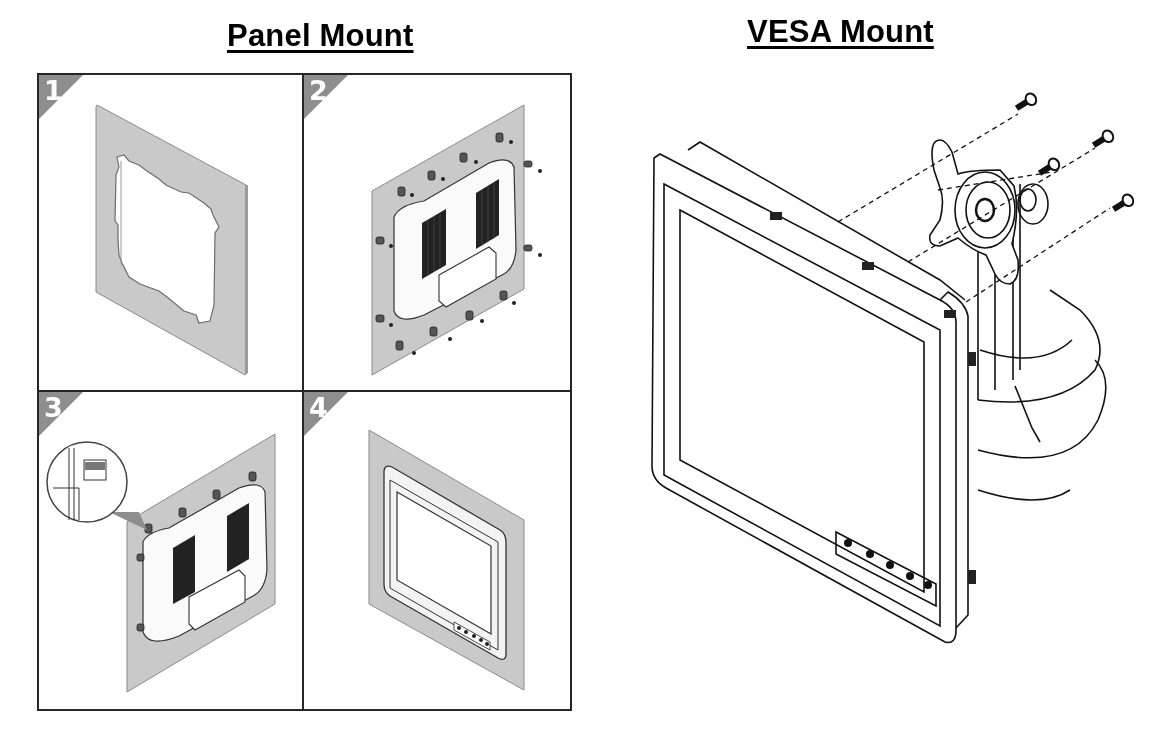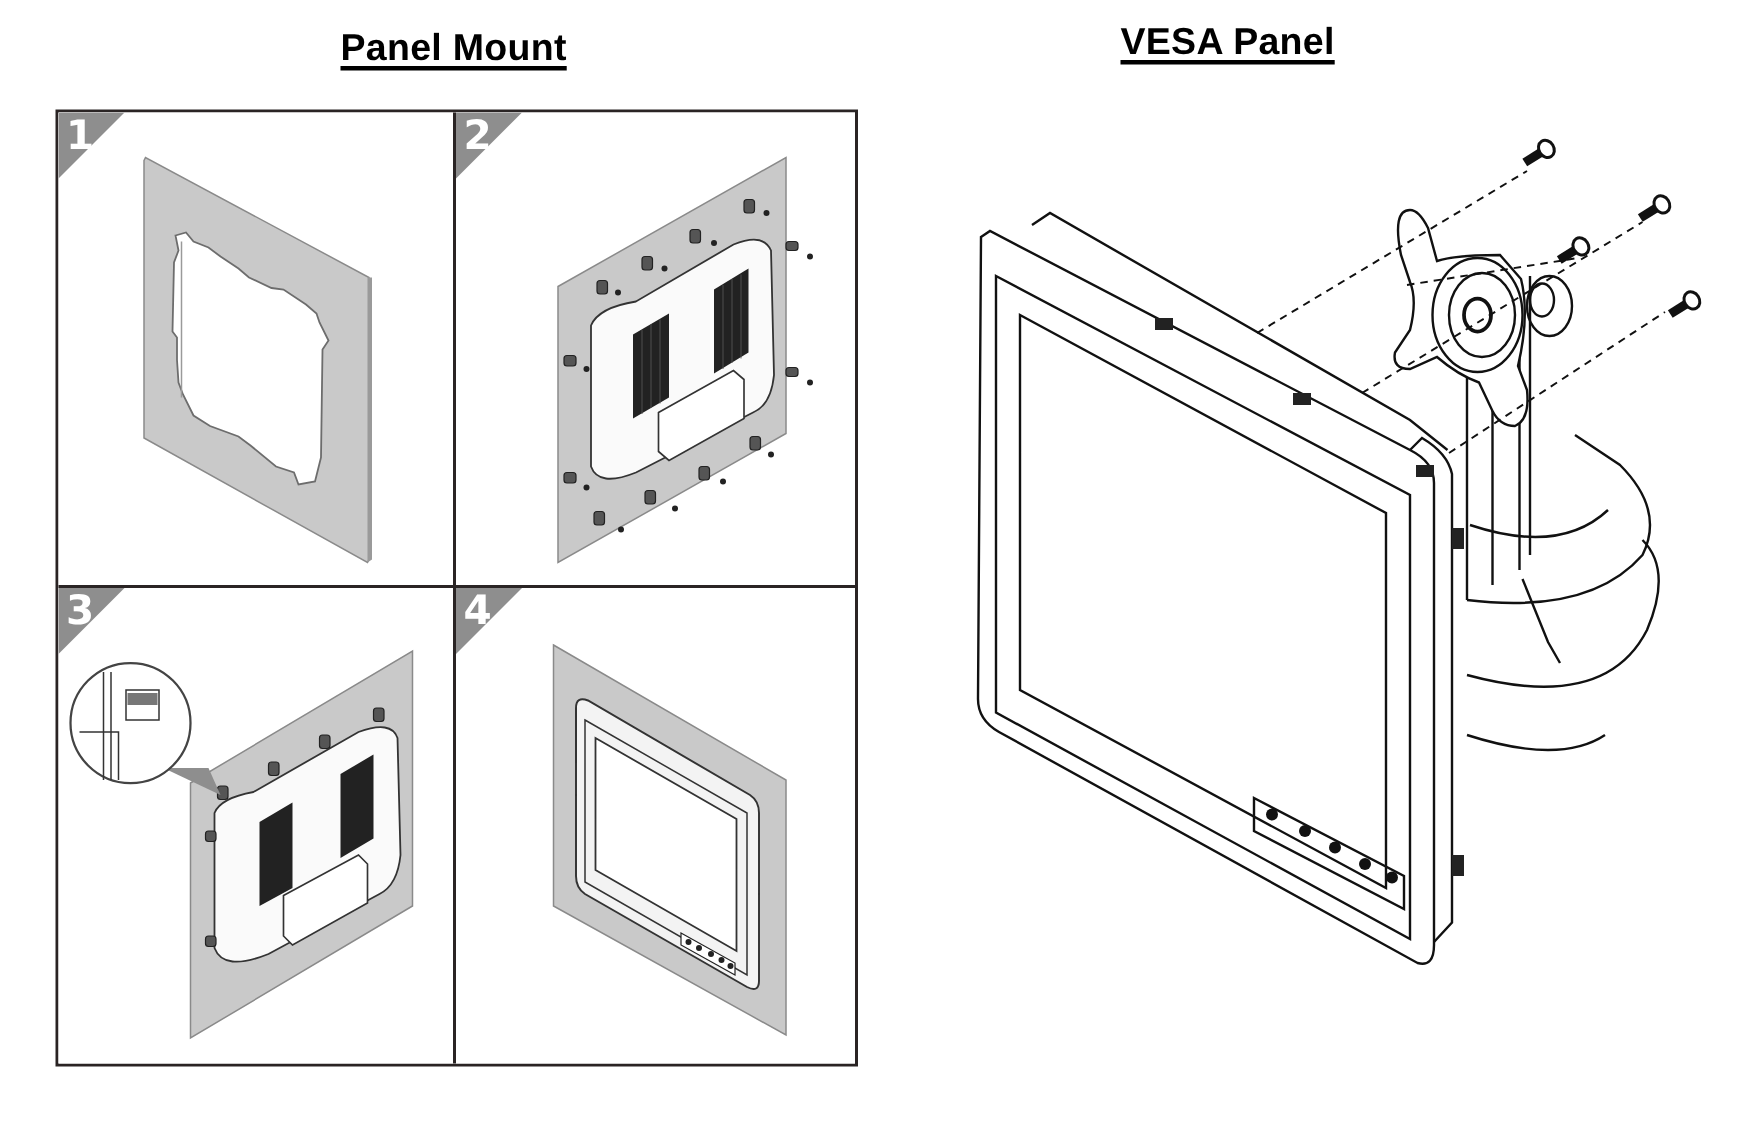--- a/index.html
+++ b/index.html
@@ -1,18 +1,18 @@
 <!DOCTYPE html>
 <html><head>
 <meta charset="utf-8">
 <style>
   html, body { margin:0; padding:0; background:#ffffff; }
   body { width:1174px; height:748px; position:relative; overflow:hidden;
          font-family:"Liberation Sans", sans-serif; }
-  .title { position:absolute; font-weight:bold; font-size:25px; color:#000;
+  .title { position:absolute; font-weight:bold; font-size:31px; color:#000;
            text-decoration:underline; text-decoration-thickness:3px; text-underline-offset:4px;
            letter-spacing:0.2px; white-space:nowrap; }
   #title-panel { left:227px; top:18px; }
   #title-vesa { left:747px; top:14px; }
   .grid { position:absolute; left:37px; top:73px; width:535px; height:638px;
           border:2px solid #2a2424; box-sizing:border-box; }
   .cell { position:absolute; box-sizing:border-box; overflow:hidden; background:#fff; }
   .c1 { left:0; top:0; width:265px; height:317px; border-right:2px solid #2a2424; border-bottom:2px solid #2a2424; }
   .c2 { left:265px; top:0; width:266px; height:317px; border-bottom:2px solid #2a2424; }
   .c3 { left:0; top:317px; width:265px; height:317px; border-right:2px solid #2a2424; }
@@ -21,21 +21,21 @@
          border-top:44px solid #8e8e8e; border-right:44px solid transparent; }
   .stepnum { position:absolute; left:5px; top:0px; color:#fff; font-weight:bold;
              font-size:27px; font-family:"DejaVu Sans", sans-serif; line-height:32px; }
   .cell svg { position:absolute; left:0; top:0; }
   #vesa { position:absolute; left:640px; top:70px; }
 </style>
 </head>
 <body>
 
 <div class="title" id="title-panel">Panel Mount</div>
-<div class="title" id="title-vesa">VESA Panel</div>
+<div class="title" id="title-vesa">VESA Mount</div>
 
 <div class="grid">
 
   <div class="cell c1">
     <svg width="265" height="317">
       <polygon points="57,32 58,30 207,110 207,298 206,300 57,217" fill="#c9c9c9" stroke="#8a8a8a" stroke-width="1"></polygon>
       <polygon points="206,110 209,110 209,298 206,300" fill="#9a9a9a"></polygon>
       <polygon points="78,82 85,80 90,86 100,90 108,96 120,104 127,110 142,117 150,118 165,128 172,134 174,140 180,152 176,158 175,230 171,246 160,248 157,240 145,236 128,222 120,216 101,209 90,202 83,188 80,180 79,165 79,150 76,146 77,100 80,92" fill="#ffffff" stroke="#6d6d6d" stroke-width="1.2"></polygon>
       <line x1="82" y1="86" x2="82" y2="190" stroke="#9a9a9a" stroke-width="1"></line>
     </svg>

